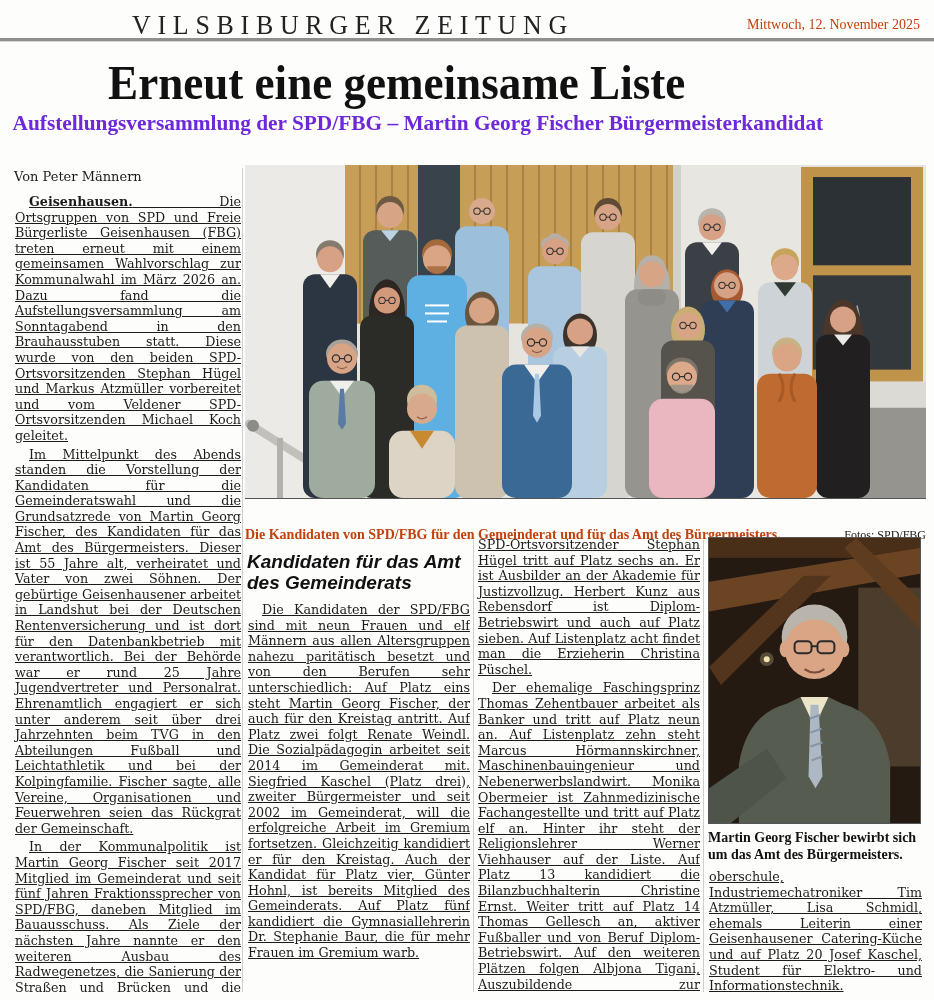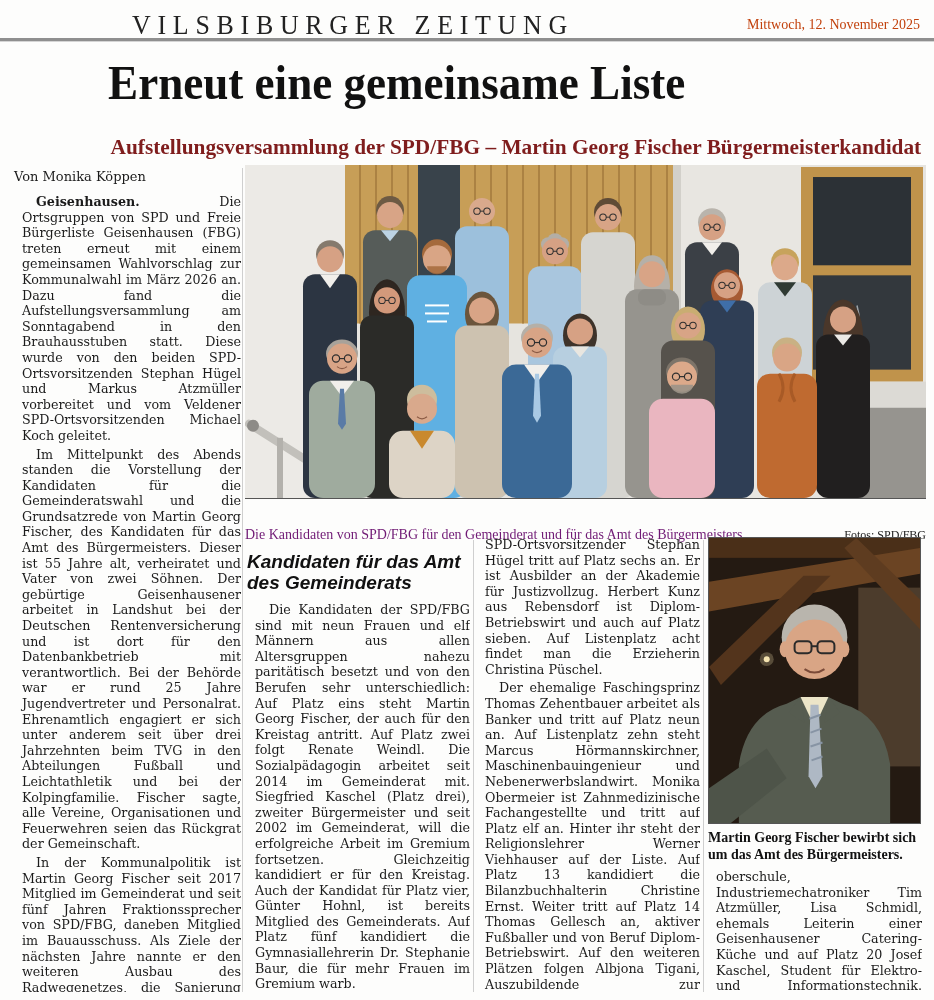--- a/index.html
+++ b/index.html
@@ -21,54 +21,54 @@
     position:absolute;top:38px;left:0;width:934px;height:3px;background:#8f8f8f;
     border-bottom:1px solid #d5d5d5;
   }
   .headline{
     position:absolute;top:54px;left:0;width:794px;text-align:center;
     font-family:"Liberation Serif",serif;font-weight:700;font-size:49px;
     color:#111;
   }
   .headline span{display:inline-block;transform:scaleX(0.92);transform-origin:center;white-space:nowrap;}
   .subheadline{
-    position:absolute;top:134px;left:0;width:934px;text-align:right;
-    font-family:"Liberation Serif",serif;font-weight:700;font-size:22px;color:#7f1d1d;
+    position:absolute;top:110px;left:0;width:934px;text-align:left;
+    font-family:"Liberation Serif",serif;font-weight:700;font-size:22px;color:#6d28d9;
   }
   .subheadline span{display:inline-block;transform:scaleX(0.97);transform-origin:center;white-space:nowrap;}
   .byline{
     position:absolute;top:169px;left:14px;width:227px;
     font-size:13px;color:#1b1b1b;
   }
   .col{
     position:absolute;text-align:justify;font-size:12.7px;line-height:15.6px;
     overflow:hidden;
   }
-  .col p{margin:0 0 3px 8px;}
+  .col p{margin:0 0 3px 1px;text-decoration:underline;}
   .col p.indent{text-indent:14px;}
   .lead-in{font-weight:700;}
   .col1{left:14px;top:194px;width:227px;height:798px;}
   .col2{left:247px;top:537px;width:223px;height:457px;}
   .col3{left:477px;top:537px;width:223px;height:457px;}
   .col4-text{left:708px;top:869px;width:214px;height:125px;}
   .crosshead{
     font-family:"Liberation Sans",sans-serif;font-style:italic;font-weight:700;
     font-size:19px;line-height:21px;text-align:left;margin:14px 0 9px 0;color:#111;
   }
   .group-photo{
     position:absolute;left:245px;top:165px;width:681px;height:333px;
     border-bottom:1px solid #555;box-sizing:content-box;
   }
   .group-photo svg{display:block;width:681px;height:333px;}
   .photo-caption-row{
     position:absolute;left:245px;top:504px;width:681px;display:flex;
     justify-content:space-between;align-items:baseline;
     font-family:"Liberation Serif",serif;
   }
-  .photo-caption{font-weight:400;font-size:14px;color:#701a75;}
+  .photo-caption{font-weight:700;font-size:14px;color:#c2410c;}
   .photo-credit{font-weight:400;font-size:12px;color:#222;margin-top:24px;}
   .portrait-photo{
     position:absolute;left:708px;top:537px;width:213px;height:287px;
     border:1px solid #555;box-sizing:border-box;
   }
   .portrait-photo svg{display:block;width:100%;height:100%;}
   .portrait-caption{
     position:absolute;left:708px;top:829px;width:216px;
     font-family:"Liberation Serif",serif;font-weight:700;font-size:14px;
     line-height:17px;color:#111;text-align:left;
@@ -80,21 +80,21 @@
 </style>
 </head>
 <body>
 
 <div class="masthead">VILSBIBURGER ZEITUNG</div>
 <div class="issue-date">Mittwoch, 12. November 2025</div>
 <div class="header-rule"></div>
 
 <div class="headline"><span>Erneut eine gemeinsame Liste</span></div>
 <div class="subheadline"><span>Aufstellungsversammlung der SPD/FBG – Martin Georg Fischer Bürgermeisterkandidat</span></div>
-<div class="byline">Von Monika Köppen</div>
+<div class="byline">Von Peter Männern</div>
 
 <div class="colrule rule-1"></div>
 <div class="colrule rule-2"></div>
 <div class="colrule rule-3"></div>
 
 <div class="col col1">
   <p class="indent"><span class="lead-in">Geisenhausen.</span><span> Die Ortsgruppen von SPD und Freie Bürgerliste Geisenhausen (FBG) treten erneut mit einem gemeinsamen Wahlvorschlag zur Kommunalwahl im März 2026 an. Dazu fand die Aufstellungsversammlung am Sonntagabend in den Brauhausstuben statt. Diese wurde von den beiden SPD-Ortsvorsitzenden Stephan Hügel und Markus Atzmüller vorbereitet und vom Veldener SPD-Ortsvorsitzenden Michael Koch geleitet.</span></p>
   <p class="indent">Im Mittelpunkt des Abends standen die Vorstellung der Kandidaten für die Gemeinderatswahl und die Grundsatzrede von Martin Georg Fischer, des Kandidaten für das Amt des Bürgermeisters. Dieser ist 55 Jahre alt, verheiratet und Vater von zwei Söhnen. Der gebürtige Geisenhausener arbeitet in Landshut bei der Deutschen Rentenversicherung und ist dort für den Datenbankbetrieb mit verantwortlich. Bei der Behörde war er rund 25 Jahre Jugendvertreter und Personalrat. Ehrenamtlich engagiert er sich unter anderem seit über drei Jahrzehnten beim TVG in den Abteilungen Fußball und Leichtathletik und bei der Kolpingfamilie. Fischer sagte, alle Vereine, Organisationen und Feuerwehren seien das Rückgrat der Gemeinschaft.</p>
   <p class="indent">In der Kommunalpolitik ist Martin Georg Fischer seit 2017 Mitglied im Gemeinderat und seit fünf Jahren Fraktionssprecher von SPD/FBG, daneben Mitglied im Bauausschuss. Als Ziele der nächsten Jahre nannte er den weiteren Ausbau des Radwegenetzes, die Sanierung der Straßen und Brücken und die energetische Unabhängigkeit der Kommune. Öffentliche Dachflächen sollten weiter mit PV-Anlagen ausgestattet werden. Als „dringend“ befindet Fischer die Nahwärmeversorgung und die Gründung einer weiterführenden Schule in Geisenhausen. Den Hochwasserschutz be-</p>
 </div>

